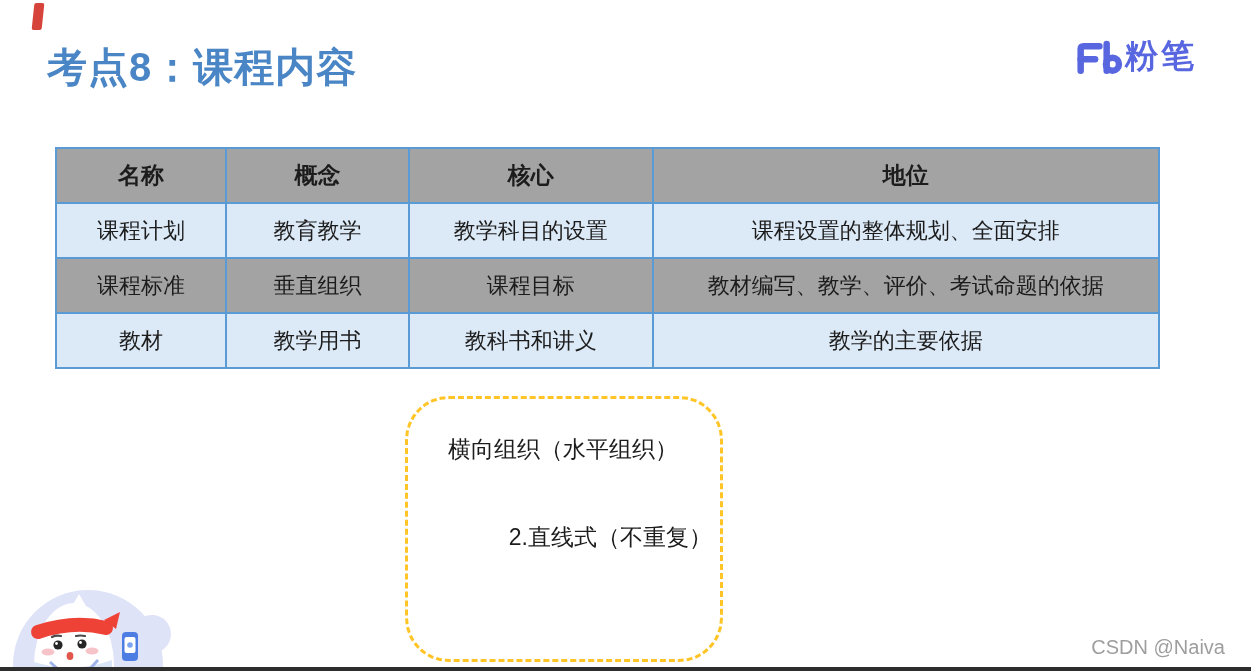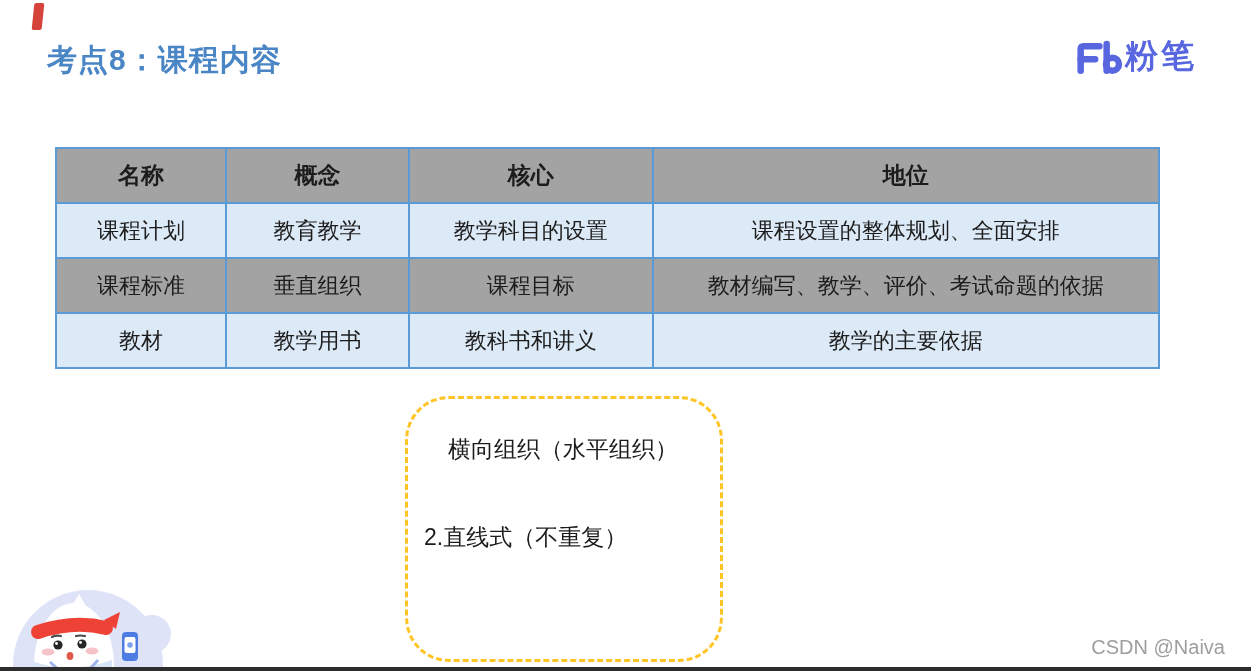--- a/index.html
+++ b/index.html
@@ -11,21 +11,21 @@
     background:#ffffff; overflow:hidden; margin:0 auto;
   }
 
   .corner-mark {
     position:absolute; left:33px; top:3px; width:10px; height:27px;
     background:var(--corner-red,#d6433b); border-radius:2px; transform:skewX(-6deg);
   }
 
   .title {
     position:absolute; left:47px; top:40px;
-    font-size:30px; font-weight:800; letter-spacing:1px;
+    font-size:40px; font-weight:800; letter-spacing:1px;
     color:var(--title-blue,#4a86c5);
   }
 
   .logo { position:absolute; right:54px; top:34px; display:flex; align-items:center; gap:1px; }
   .logo-mark { width:52px; height:40px; }
   .logo-mark path, .logo-mark circle {
     stroke:var(--logo-blue,#5867e0); stroke-width:9; fill:none;
     stroke-linecap:round; stroke-linejoin:round;
   }
   .logo-text { font-size:33px; font-weight:800; letter-spacing:3px; color:var(--logo-blue,#5867e0); }
@@ -42,21 +42,21 @@
   .content-table th { font-weight:700; font-size:23px; }
   .content-table tr.band td { background:var(--band-blue,#dce9f6);margin-top:8px; }
 
   .note-box {
     position:absolute; left:405px; top:396px; width:318px; height:266px;
     border:3px dashed var(--note-border-yellow,#ffc425);
     border-radius:44px; padding:26px 8px 0 16px; background:#ffffff;
   }
   .note-line { font-size:23px; line-height:48px; color:var(--text-black,#1c1c1c); white-space:nowrap; }
   .note-line.indent { padding-left:24px; }
-  .note-line.gap { margin-top:40px; }
+  .note-line.gap { margin-top:40px;text-align:right; }
 
   .mascot { position:absolute; left:0px; top:550px; width:200px; height:121px; }
 
   .watermark {
     position:absolute; right:26px; top:636px;
     font-size:20px; color:var(--watermark-gray,#9e9e9e);
   }
 
   .bottom-bar {
     position:absolute; left:0; bottom:0; width:100%; height:4px;

